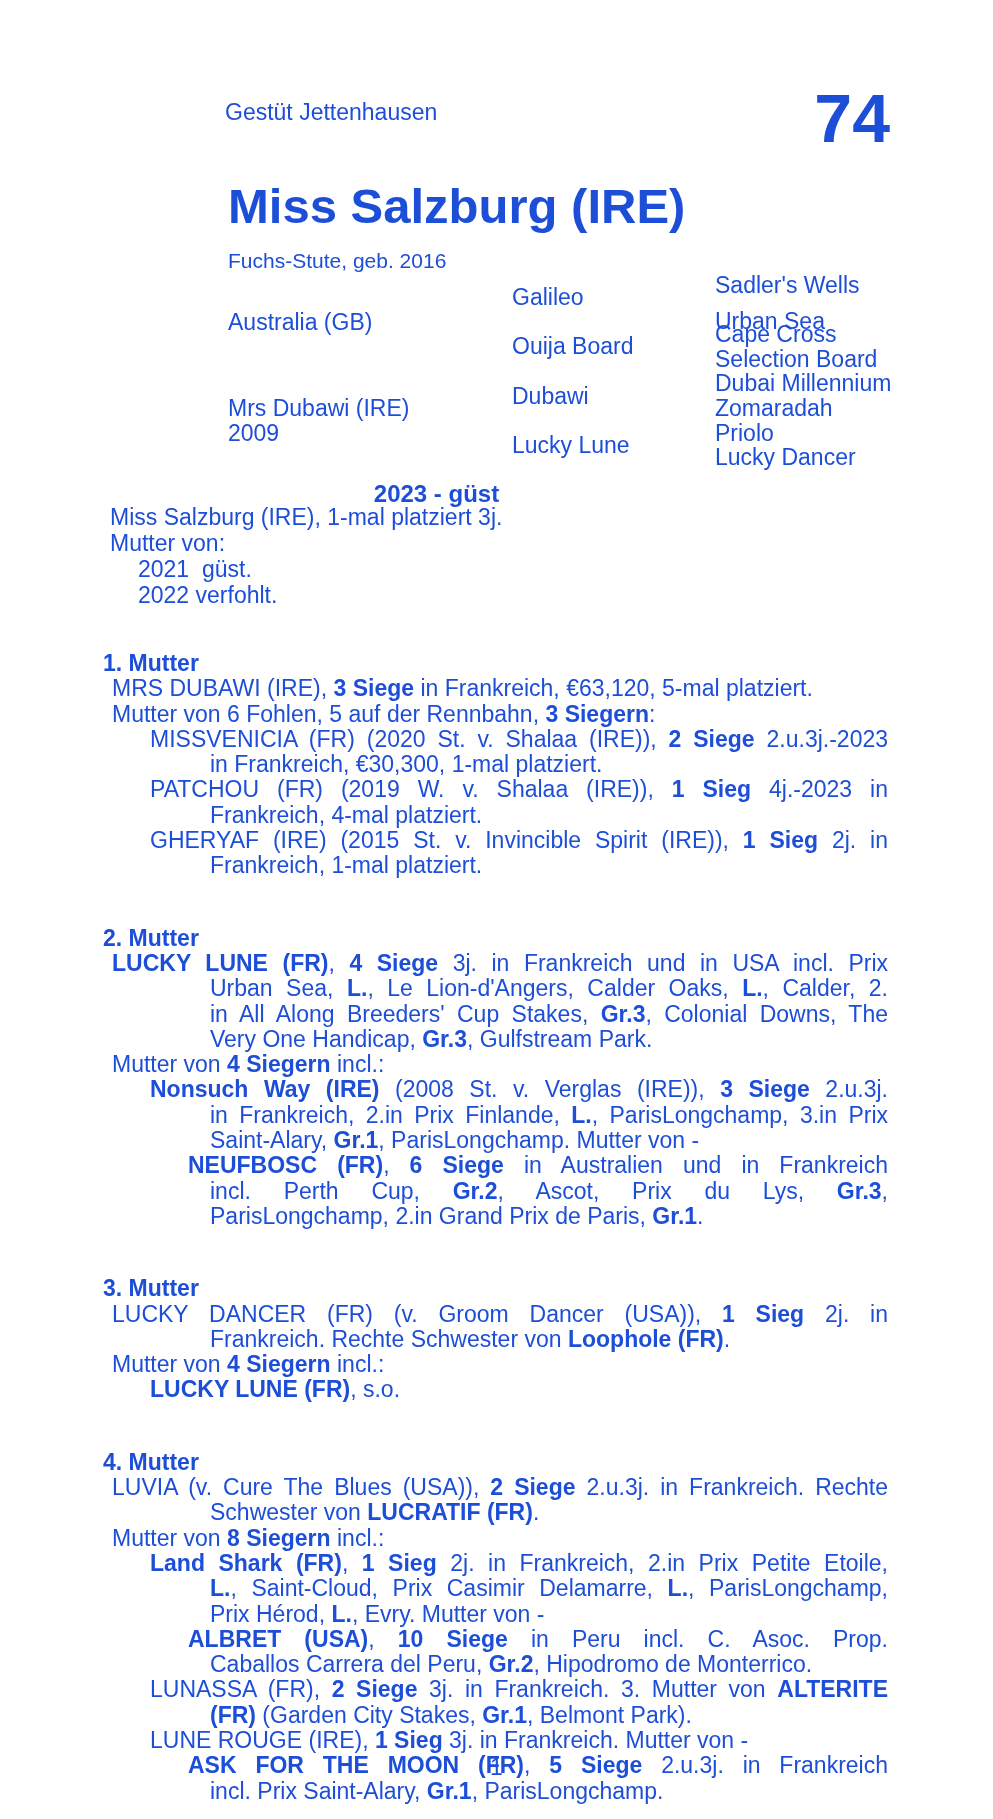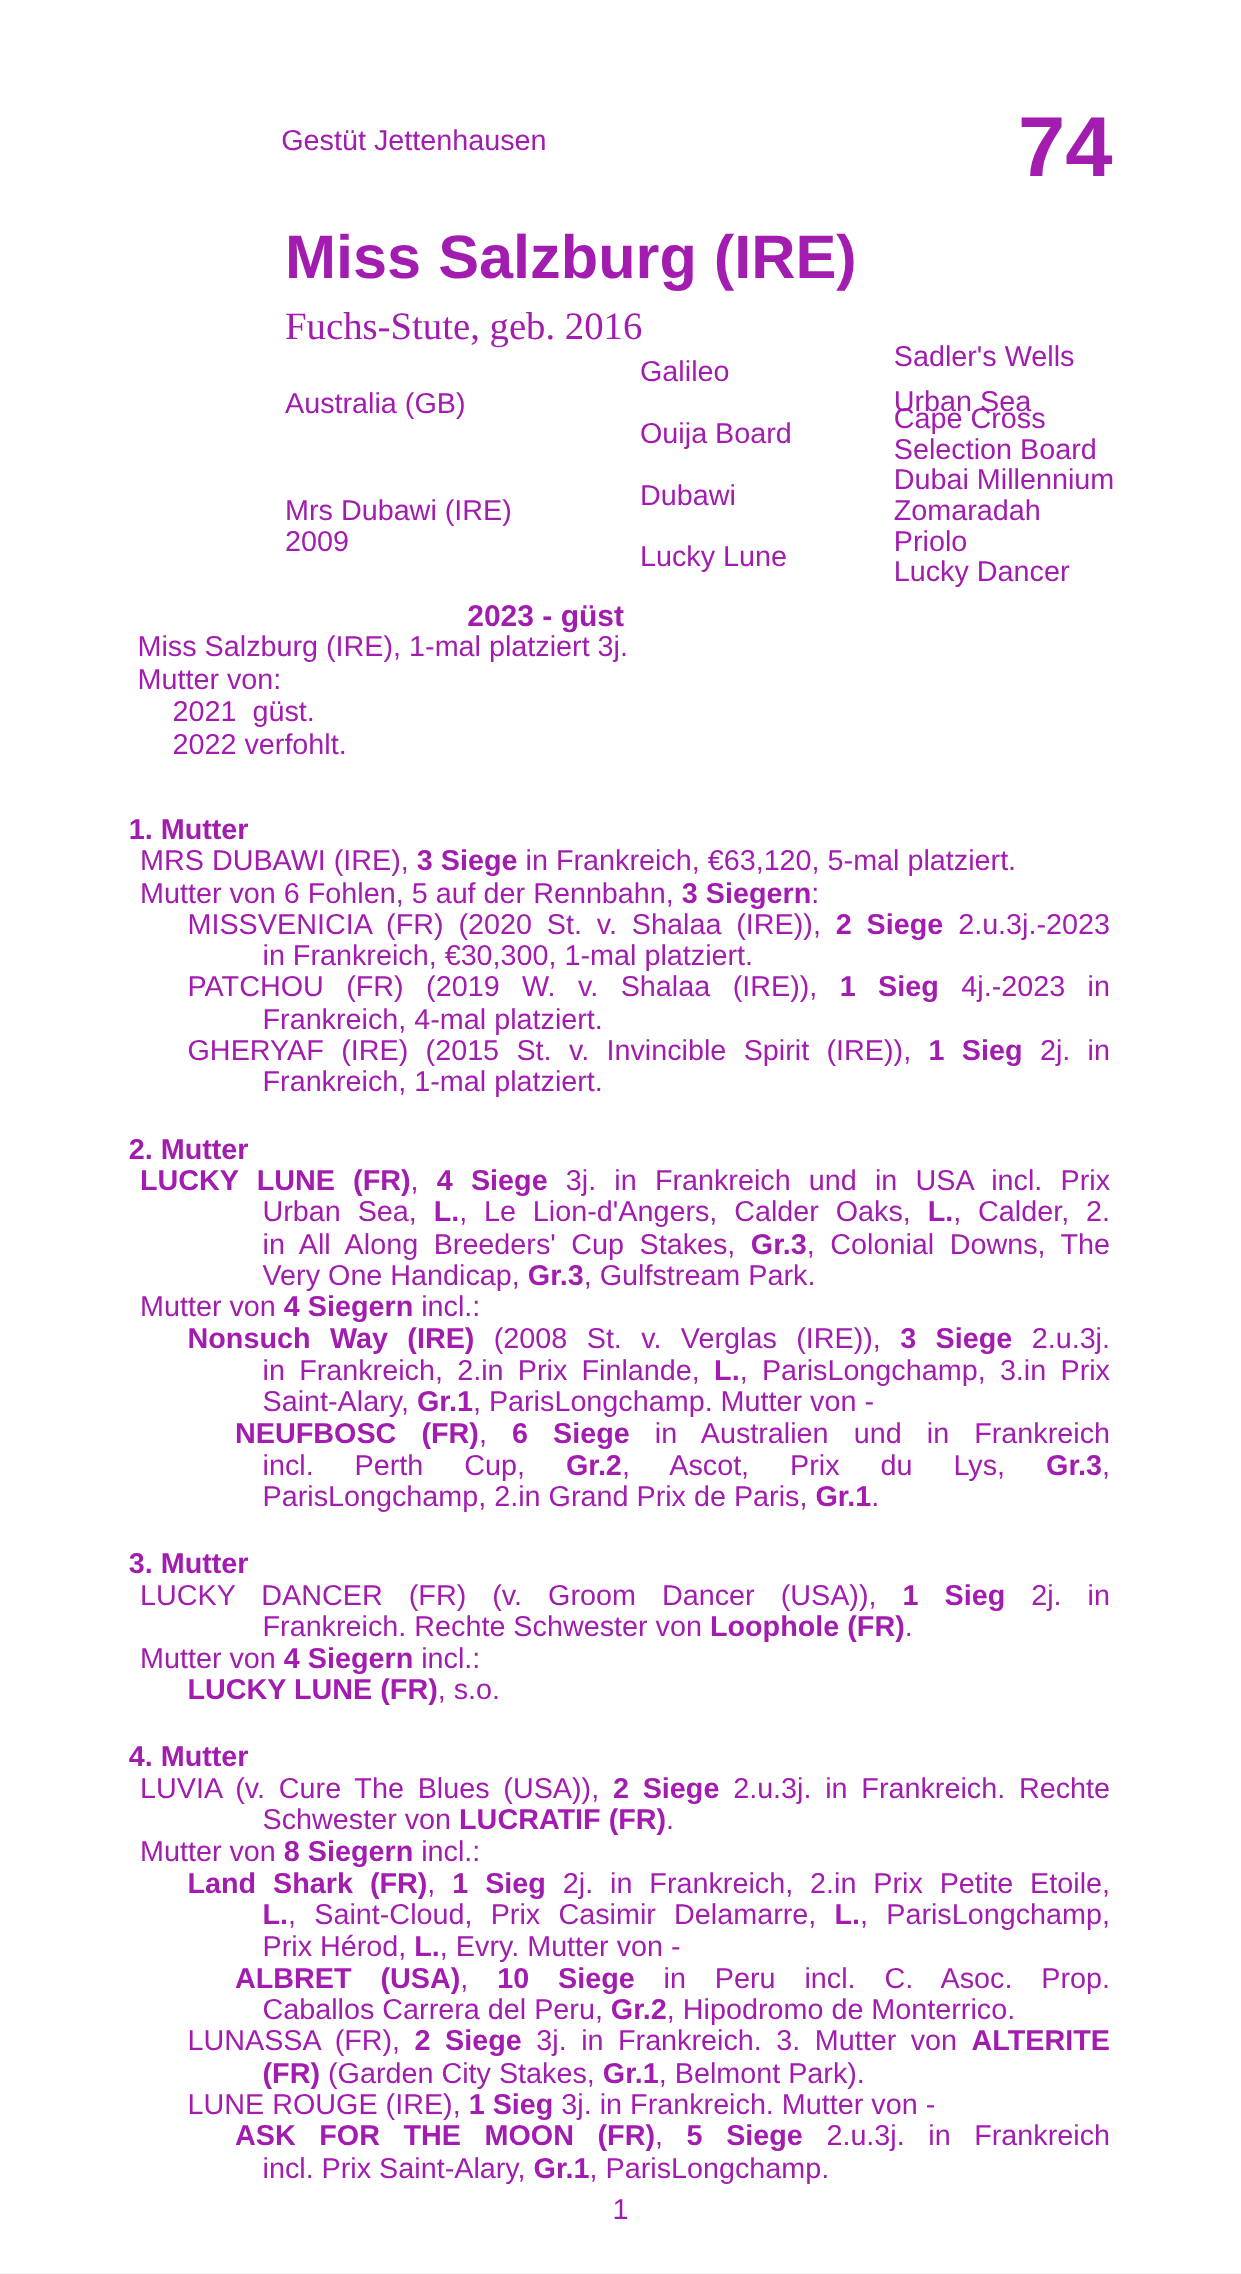--- a/index.html
+++ b/index.html
@@ -1,22 +1,22 @@
 <!DOCTYPE html>
 <html><head>
 <meta charset="utf-8">
 <style>
   html,body { margin:0; padding:0; background:#e8e8e8; }
   .sheet { position:relative; width:993px; height:1819px; background:#ffffff; margin:0 auto;
-           font-family:"Liberation Sans","DejaVu Sans",sans-serif; color:#a21caf; overflow:hidden; }
+           font-family:"Liberation Sans","DejaVu Sans",sans-serif; color:#1d4ed8; overflow:hidden; }
   .abs { position:absolute; }
   .stud-name { left:225px; top:100px; font-size:23px; line-height:25px; }
   .lot-number { right:103px; top:84px; font-size:68px; font-weight:700; line-height:1; }
   .horse-title { left:228px; top:182px; font-size:49px; font-weight:700; line-height:1; letter-spacing:0; }
-  .horse-sub { left:228px; top:248px; font-size:31px; line-height:25px;font-family:Liberation Serif, serif; }
+  .horse-sub { left:228px; top:248px; font-size:21px; line-height:25px; }
 
   .pedigree { left:228px; top:273px; display:grid; grid-template-columns:284px 203px 178px;
               grid-auto-rows:24.6px; font-size:23px; line-height:24.6px; }
   .ped-cell { display:flex; flex-direction:column; justify-content:center; }
   .ped-row { display:flex; align-items:center; }
 
   .status-line { left:0; top:481px; width:873px; text-align:center; font-size:24px; font-weight:700; line-height:25px; }
 
   .produce { left:110px; top:504px; width:780px; }
   .pr-line { font-size:23px; line-height:26px; white-space:pre-wrap; }
@@ -24,21 +24,21 @@
 
   .family { left:103px; top:651px; width:785px; }
   .tl { font-size:23px; line-height:25.3px; }
   .sec-h { font-weight:700; }
   .b { font-weight:700; }
   .just { text-align:justify; text-align-last:justify; text-justify:inter-word; }
   .ind0 { padding-left:9px; }
   .ind1 { padding-left:47px; }
   .ind2 { padding-left:85px; }
   .wrapline { padding-left:107px; }
-  .section + .section { margin-top:28px; }
+  .section + .section { margin-top:47px; }
 
   .page-footer { left:0; top:1755px; width:993px; text-align:center; font-size:23px; line-height:25px; }
 </style>
 </head>
 <body>
 
 <div class="sheet">
 
   <div class="abs stud-name">Gestüt Jettenhausen</div>
   <div class="abs lot-number">74</div>

